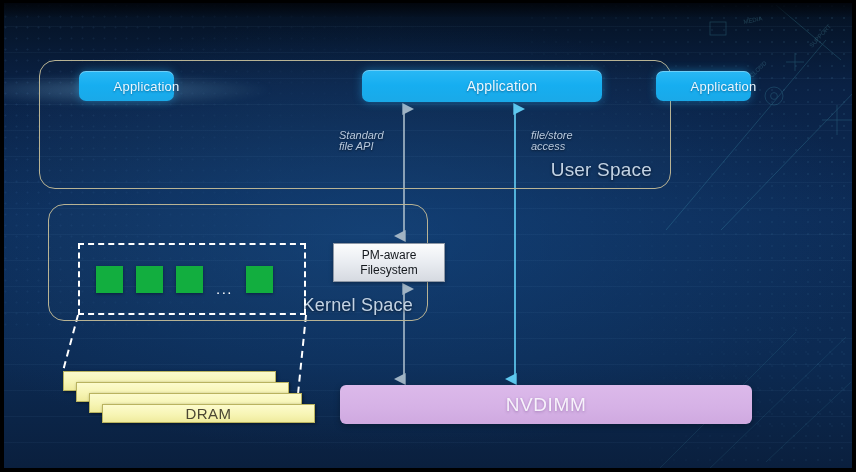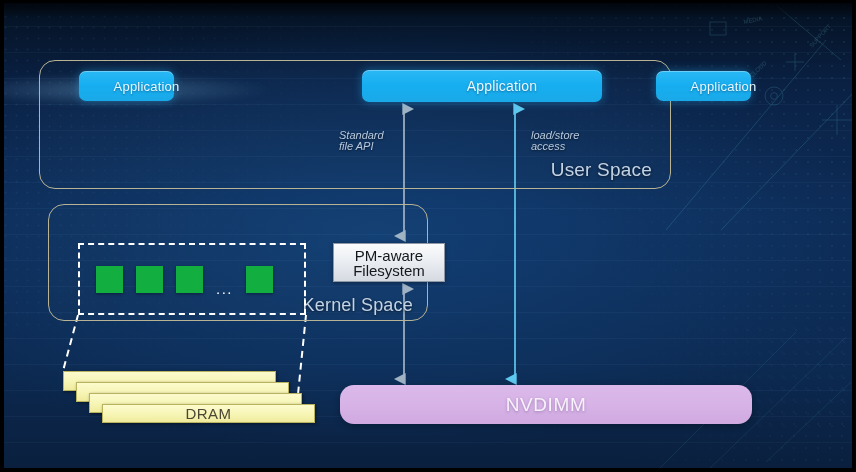--- a/index.html
+++ b/index.html
@@ -138,30 +138,30 @@
   #fs-box {
     position: absolute;
     left: 333px; top: 243px; width: 112px; height: 39px;
     background: linear-gradient(180deg, #fbfcfd 0%, #e9ecf1 50%, #d6dae1 100%);
     border: 1px solid #8e98a6;
     display: flex;
     flex-direction: column;
     align-items: center;
     justify-content: center;
     color: #14181d;
-    font-size: 15px;
+    font-size: 12px;
     line-height: 15px;
     box-shadow: 0 1px 4px rgba(0,0,0,0.35);
   }
 
   
   #nvdimm {
     position: absolute;
     left: 340px; top: 385px; width: 412px; height: 39px;
-    border-radius: 14px;
+    border-radius: 6px;
     background: linear-gradient(180deg, #dcb9ea 0%, #d6b2e6 55%, #cfa9e0 100%);
     display: flex;
     align-items: center;
     justify-content: center;
     color: #f7f2fb;
     font-size: 19px;
     letter-spacing: 0.6px;
     text-shadow: 0 1px 3px rgba(70,30,95,0.35);
     box-shadow: 0 2px 6px rgba(0,0,0,0.28);
   }
@@ -333,21 +333,21 @@
     </div>
   </div>
 
   <div class="dram-card" id="dram-1"></div>
   <div class="dram-card" id="dram-2"></div>
   <div class="dram-card" id="dram-3"></div>
   <div class="dram-card" id="dram-4">DRAM</div>
 
   <div class="arrow-label" id="lbl-fileapi">Standard
 file API</div>
-  <div class="arrow-label" id="lbl-loadstore">load/store
+  <div class="arrow-label" id="lbl-loadstore">file/store
 access</div>
 
   <div class="edge-t"></div>
   <div class="edge-t2"></div>
   <div class="edge-b"></div>
   <div class="edge-l"></div>
   <div class="edge-r"></div>
 
 </div>
 

